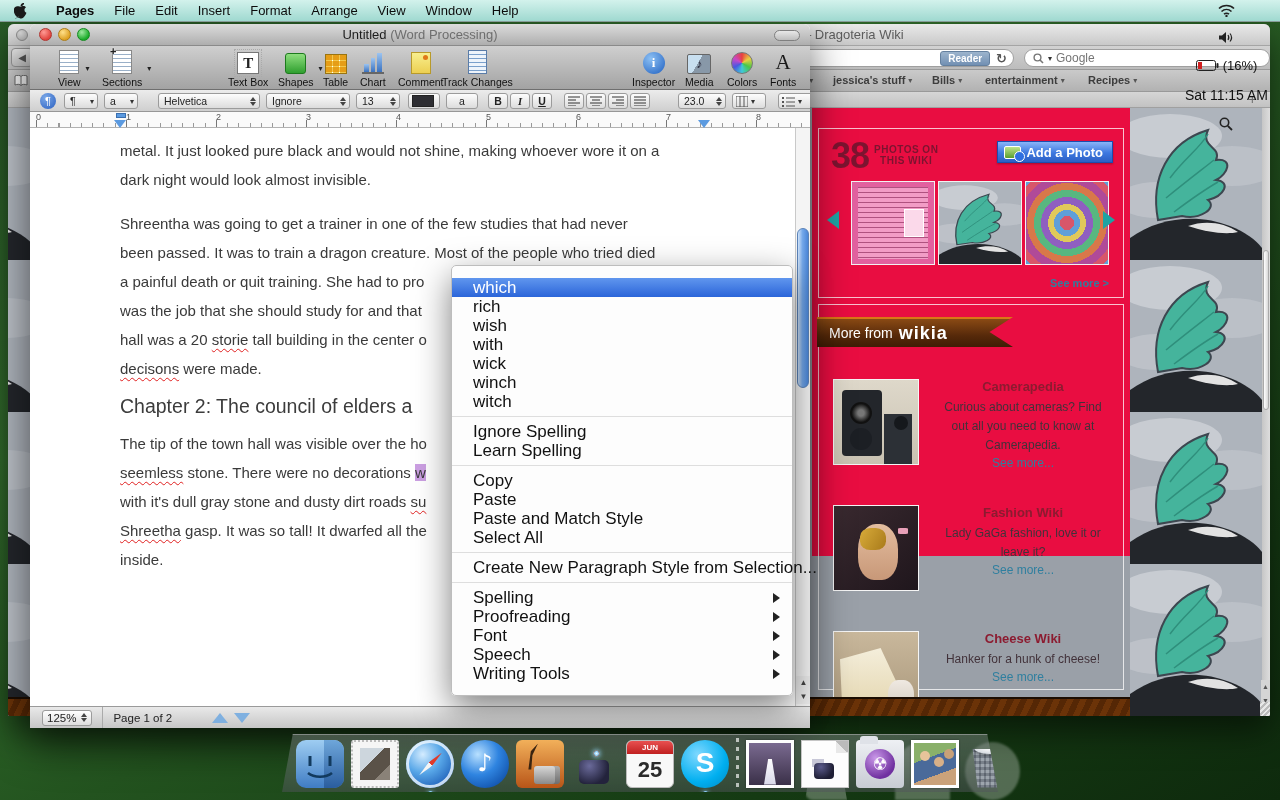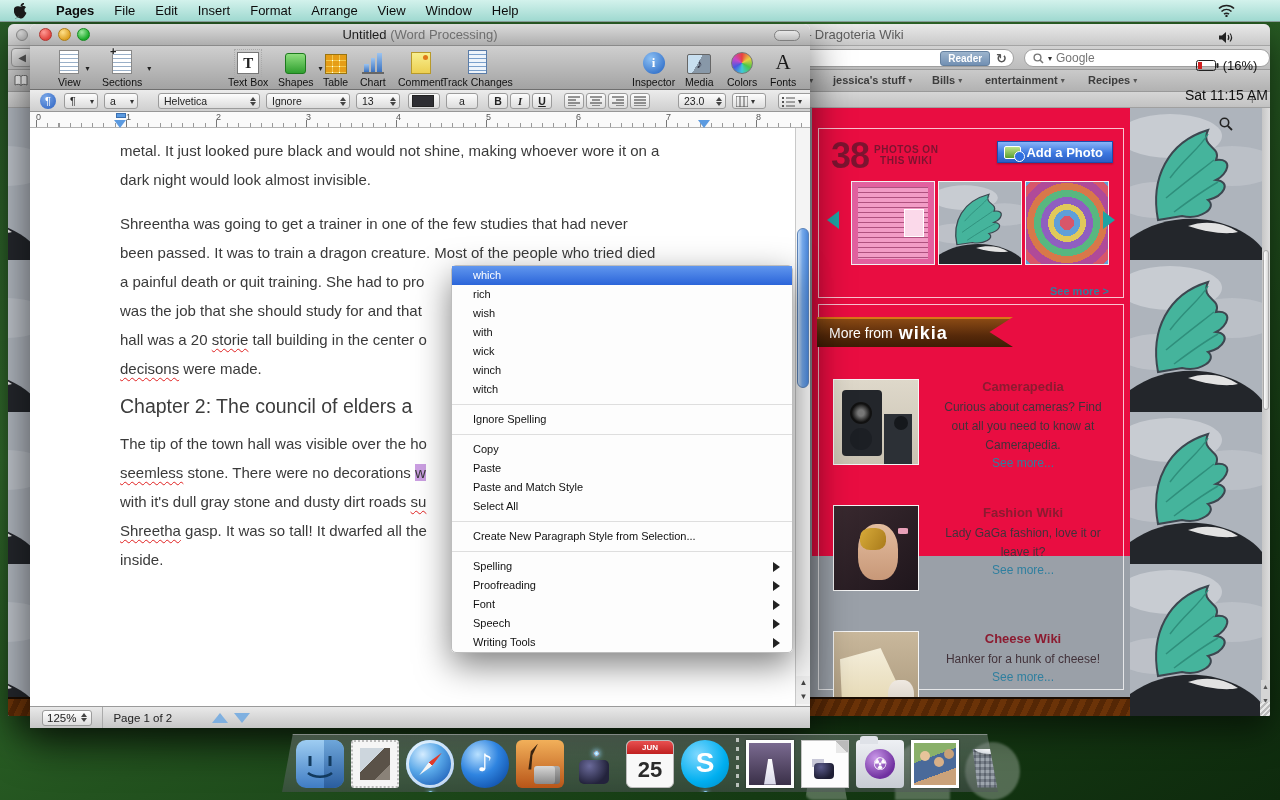--- a/index.html
+++ b/index.html
@@ -74,21 +74,21 @@
   .car-arrow.right { right:8px; border-left:12px solid #1fa3a3; }
   .thumb { position:absolute; top:0; width:84px; height:84px; border:1px solid #f2f2f2; overflow:hidden; }
   .thumb-page { left:32px; background:#e2619f; }
   .thumb-page .inner { position:absolute; left:6px; top:5px; right:6px; bottom:5px; background:#f29cc6;
     background-image:repeating-linear-gradient(rgba(120,20,70,.55) 0 1px, transparent 1px 5px); }
   .thumb-page .inner::after { content:""; position:absolute; right:4px; top:22px; width:18px; height:26px; background:#fbd9ea; border:1px solid #fff; }
   .thumb-dragon { left:119px; background:#a7adb5; }
   .thumb-dragon .tile { transform:scale(.64,.56); transform-origin:0 0; }
   .thumb-kal { left:206px;
     background:repeating-radial-gradient(circle at 50% 50%, #d8566a 0 7px, #5f9fd8 7px 13px, #e0c95a 13px 19px, #8f5fc0 19px 26px, #58b780 26px 33px, #d8784a 33px 40px, #b04a98 40px 48px); }
-  .see-more-car { position:absolute; right:14px; top:156px; font-size:11px; font-weight:bold; color:#2f7f9f; }
+  .see-more-car { position:absolute; right:14px; top:148px; font-size:11px; font-weight:bold; color:#2f7f9f; }
 
   #wm-more { top:196px; height:386px; }
   .wikia-banner { position:absolute; left:-2px; top:12px; height:30px; width:196px;
     background:linear-gradient(#8a4a14,#56290a 60%,#3f1d05); border-top:2px solid #d97716;
     clip-path:polygon(0 0,100% 0,88% 50%,100% 100%,0 100%); display:flex; align-items:center; padding-left:12px; gap:6px; }
   .wikia-banner .pre { color:#fff; font-size:14px; }
   .wikia-banner .logo { color:#fff; font-size:18px; font-weight:bold; letter-spacing:1px; }
   .wiki-entry { position:absolute; left:14px; right:10px; height:100px; }
   .we-thumb { position:absolute; left:0; top:0; width:86px; height:86px; border:1px solid #f5f5f5; overflow:hidden; }
   .we-text { position:absolute; left:100px; top:0; right:0; }
@@ -211,21 +211,21 @@
   .zoom-box { margin-left:12px; border:1px solid #9b9b9b; border-radius:3px; background:linear-gradient(#fff,#ddd);
     height:16px; display:flex; align-items:center; padding:0 4px; gap:4px; }
   .sb-sep { width:1px; height:22px; background:#aaa; margin:0 10px; }
   .page-nav { display:flex; gap:6px; margin-left:40px; }
   .page-nav .tri-up { width:0;height:0;border-left:8px solid transparent;border-right:8px solid transparent;border-bottom:10px solid #7fb0e0; }
   .page-nav .tri-dn { width:0;height:0;border-left:8px solid transparent;border-right:8px solid transparent;border-top:10px solid #7fb0e0; }
 
   
   #ctxmenu { position:absolute; left:451px; top:265px; width:342px; z-index:40;
     background:rgba(253,253,253,.97); border:1px solid #bdbdbd; border-radius:5px;
-    box-shadow:0 12px 34px rgba(0,0,0,.5); padding:0 0; font-size:11px; color:#111; }
+    box-shadow:0 12px 34px rgba(0,0,0,.5); padding:12px 0; font-size:17px; color:#111; }
   .cm-item { height:19px; line-height:19px; padding-left:21px; position:relative; white-space:nowrap; }
   .cm-item.sel { background:linear-gradient(#6096ee,#2b65d9); color:#fff; }
   .cm-sep { height:1px; background:#dedede; margin:5px 0; }
   .cm-sub::after { content:""; position:absolute; right:12px; top:5px; width:0; height:0;
     border-top:5px solid transparent; border-bottom:5px solid transparent; border-left:7px solid #222; }
 
   
   #dock { position:absolute; left:50%; bottom:8px; transform:translateX(-50%); width:716px; height:58px; z-index:50;
     display:flex; align-items:center; gap:7px; padding:0 14px;
     background:linear-gradient(rgba(170,175,180,.35),rgba(80,85,90,.5));
@@ -775,20 +775,21 @@
 <div id="ctxmenu">
   <div class="cm-item sel">which</div>
   <div class="cm-item">rich</div>
   <div class="cm-item">wish</div>
   <div class="cm-item">with</div>
   <div class="cm-item">wick</div>
   <div class="cm-item">winch</div>
   <div class="cm-item">witch</div>
   <div class="cm-sep"></div>
   <div class="cm-item">Ignore Spelling</div>
+  <div class="cm-item">Learn Spelling</div>
   <div class="cm-sep"></div>
   <div class="cm-item">Copy</div>
   <div class="cm-item">Paste</div>
   <div class="cm-item">Paste and Match Style</div>
   <div class="cm-item">Select All</div>
   <div class="cm-sep"></div>
   <div class="cm-item">Create New Paragraph Style from Selection...</div>
   <div class="cm-sep"></div>
   <div class="cm-item cm-sub">Spelling</div>
   <div class="cm-item cm-sub">Proofreading</div>

